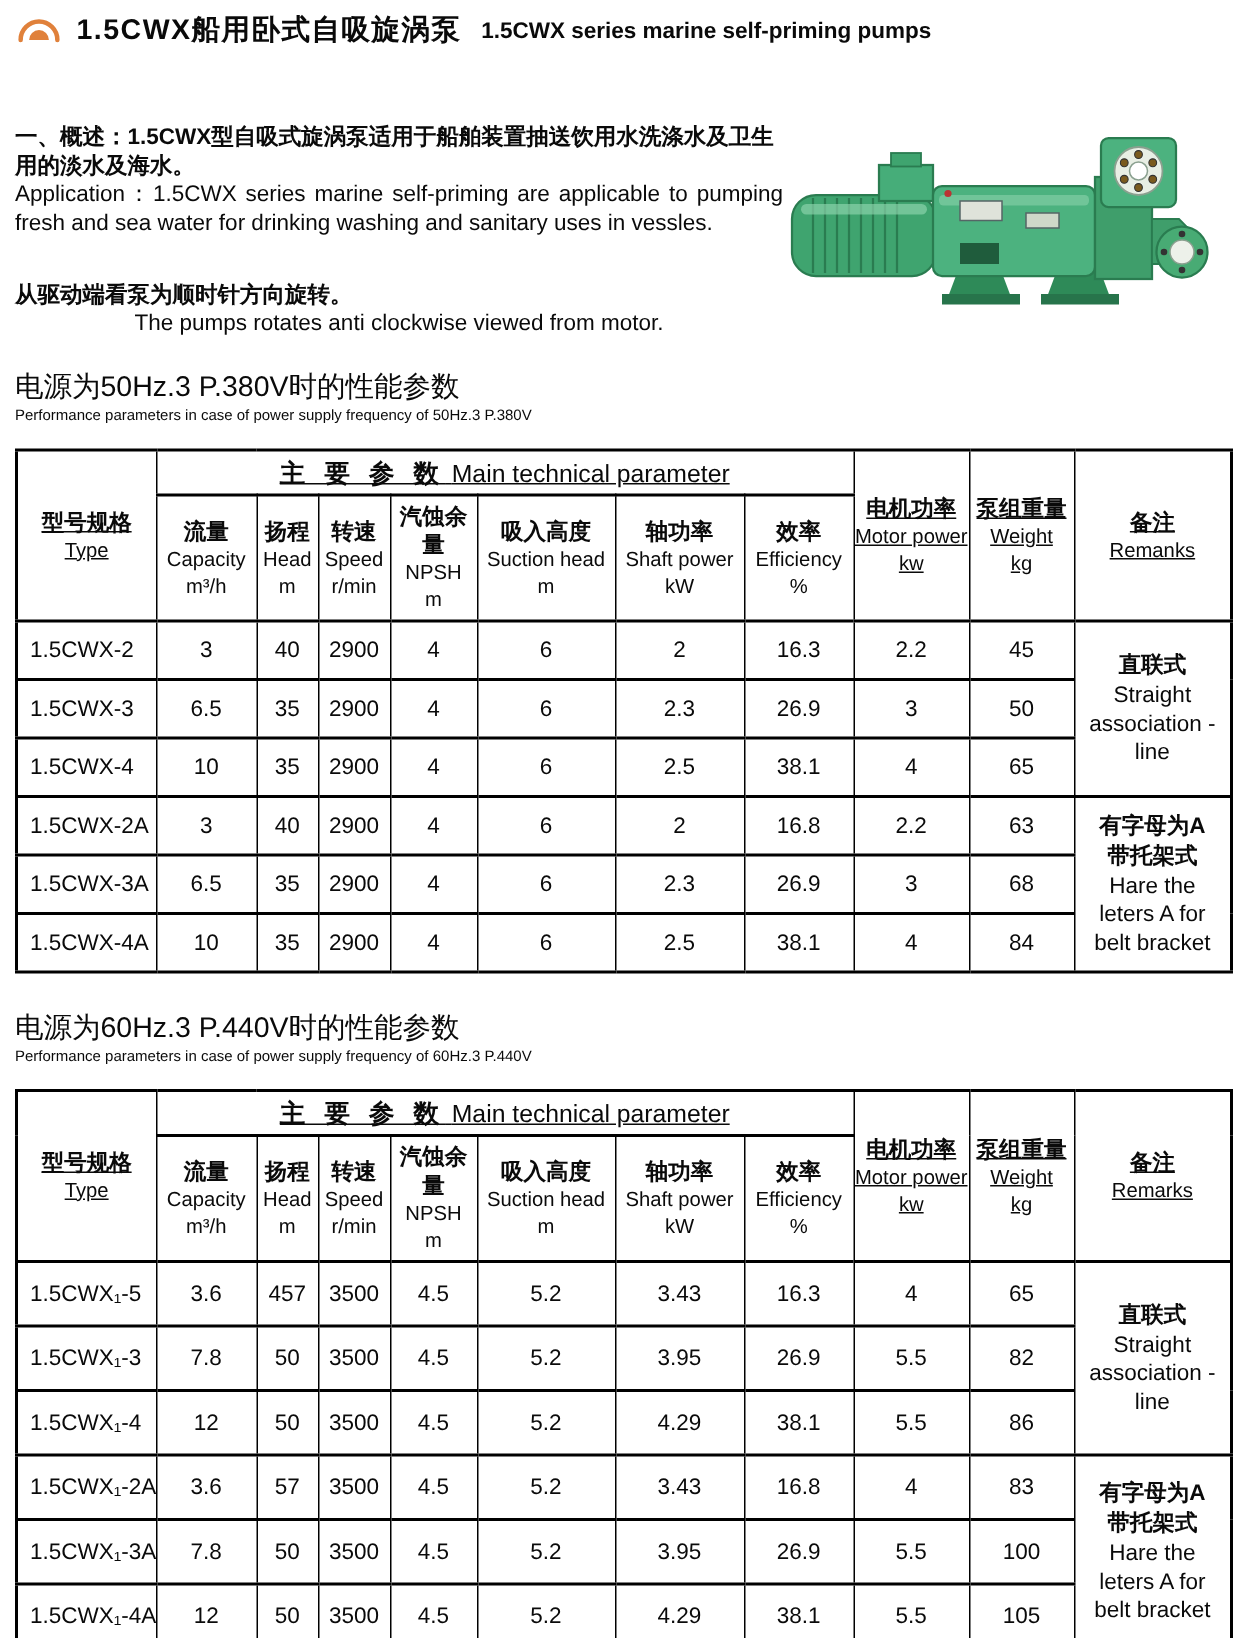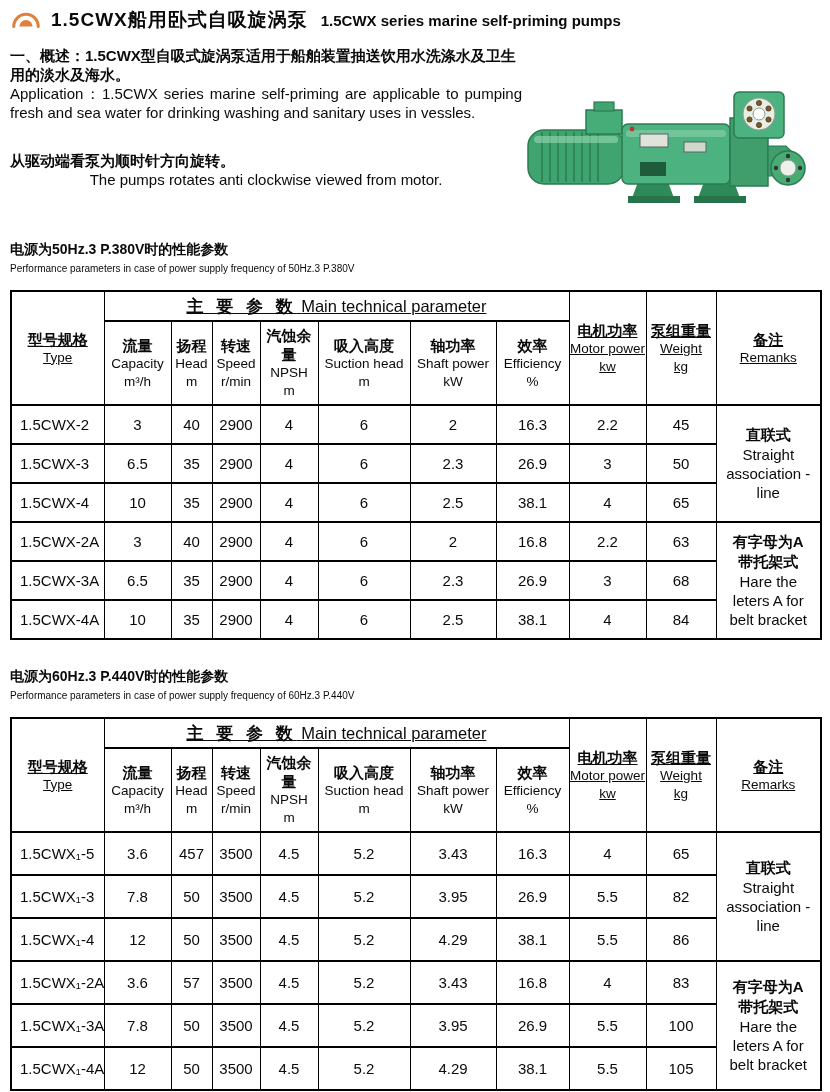--- a/index.html
+++ b/index.html
@@ -10,32 +10,32 @@
     font-family: "Liberation Sans", "DejaVu Sans", sans-serif;
   }
   
   .hdr-bar { display:flex; align-items:center; gap:9px; padding:7px 12px 0 10px; }
   .hdr-bar .logo { width:32px; height:22px; flex:0 0 auto; }
   .title-zh { font-size:19px; font-weight:bold; letter-spacing:1px; }
   .title-en { font-size:15px; font-weight:bold; margin-left:4px; }
 
   
   .top { display:flex; padding: 13px 10px 0 10px; }
-  .col-left { width: 512px; flex: 0 0 auto; }
+  .col-left { width: 512px; flex: 0 0 auto; margin-top: 36px; }
   .p-zh { font-size:15px; font-weight:bold; line-height:19px; }
   .p-en { font-size:15px; line-height:19px; text-align:justify; }
   .rot-zh { margin-top:29px; font-size:15px; font-weight:bold; line-height:19px; }
   .rot-en { font-size:15px; line-height:19px;text-align:center; }
   .col-right { flex:1; display:flex; justify-content:flex-end; padding-right:16px; }
   .pump-wrap { margin-top:44px; }
 
   
   .caption { margin: 24px 10px 0 10px; }
   .caption2 { margin-top: 27px; }
-  .cap-zh { font-size:14px; font-weight:bold; line-height:19px; }
+  .cap-zh { font-size:19px; font-weight:normal; line-height:19px; }
   .cap-en { font-size:10px; line-height:19px; }
 
   
   table { border-collapse: collapse; table-layout: fixed; width: 810px; margin: 12px 10px 0 10px; border: 2px solid #000; }
   th, td { border: 1px solid #000; border-top-width: 2px; border-bottom-width: 2px;
            text-align:center; vertical-align:middle; font-weight:normal; padding:0; }
   tr.gr th { height: 30px; text-decoration: underline; }
   tr.sr th { height: 84px; }
   table.t50 tbody td { height: 39px; }
   table.t60 tbody td { height: 43px; }

